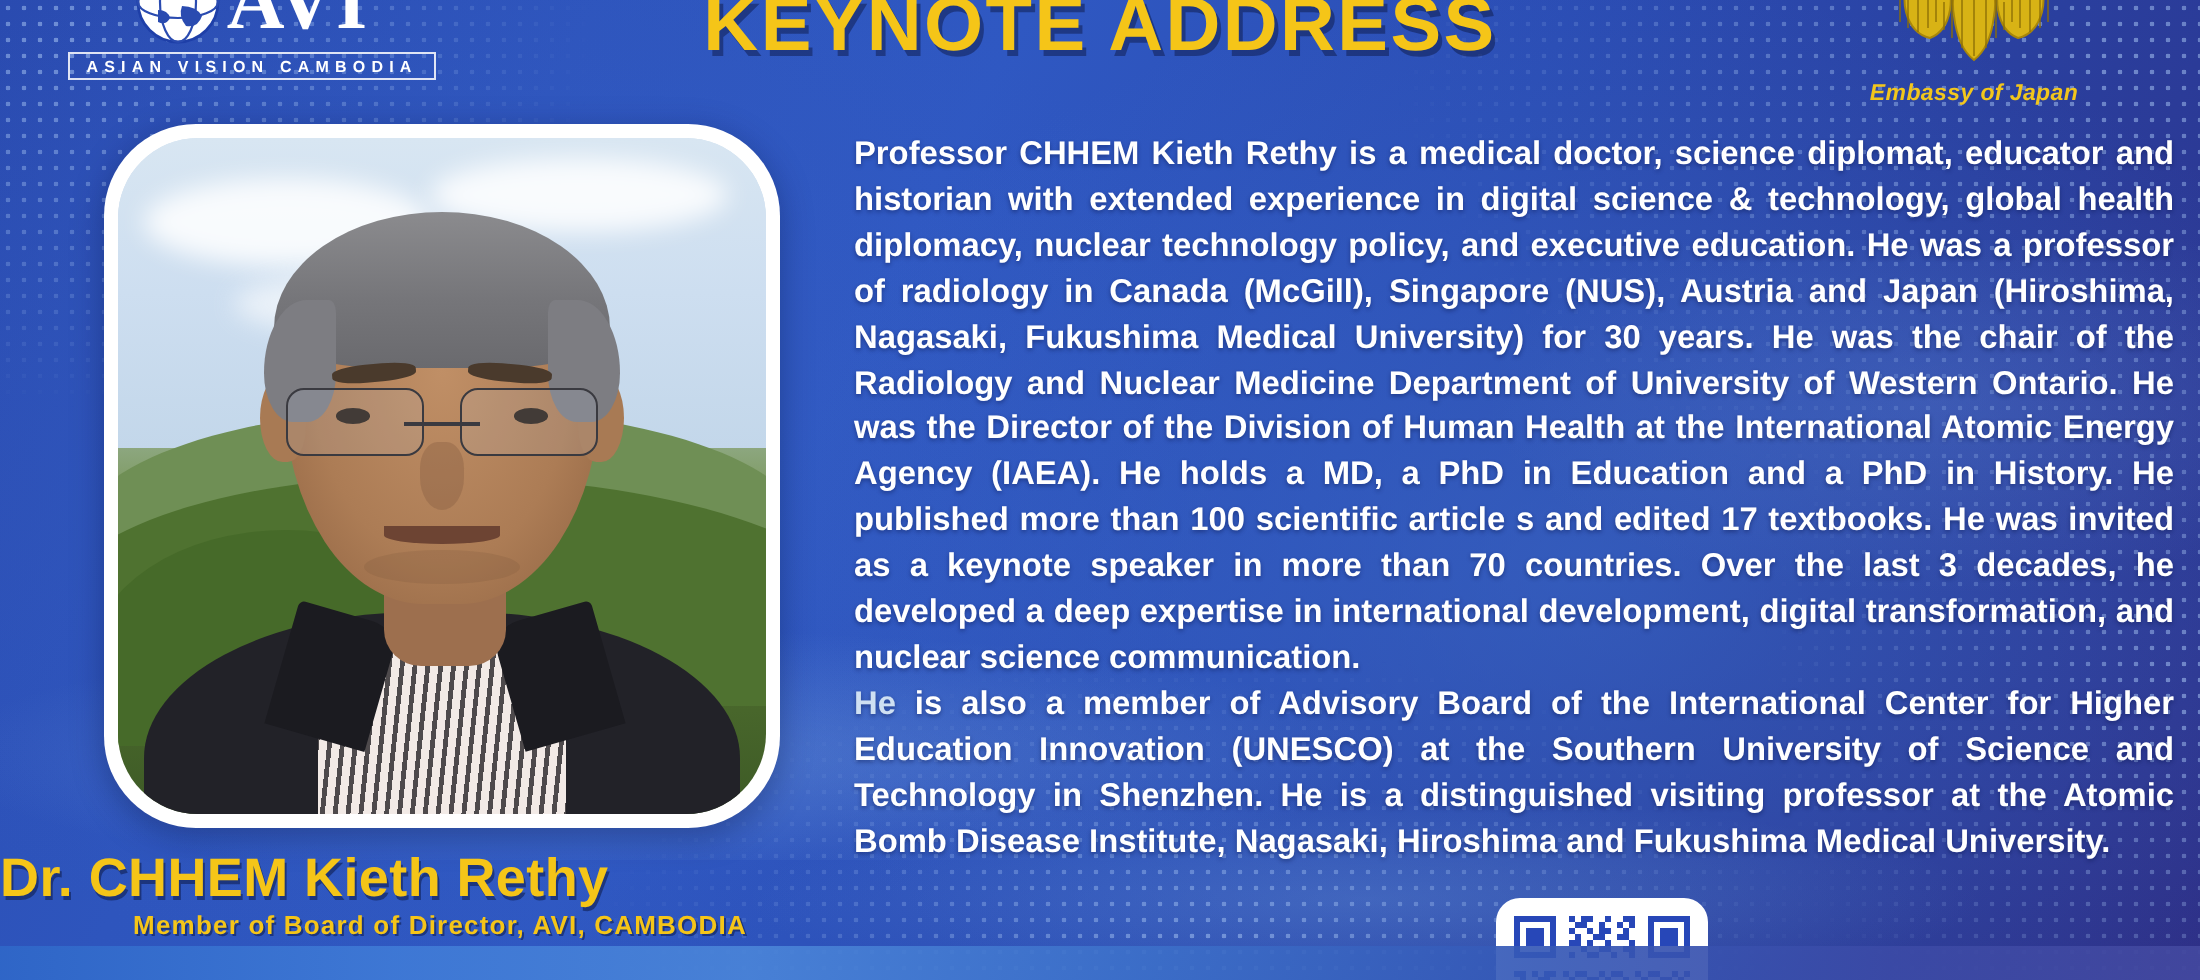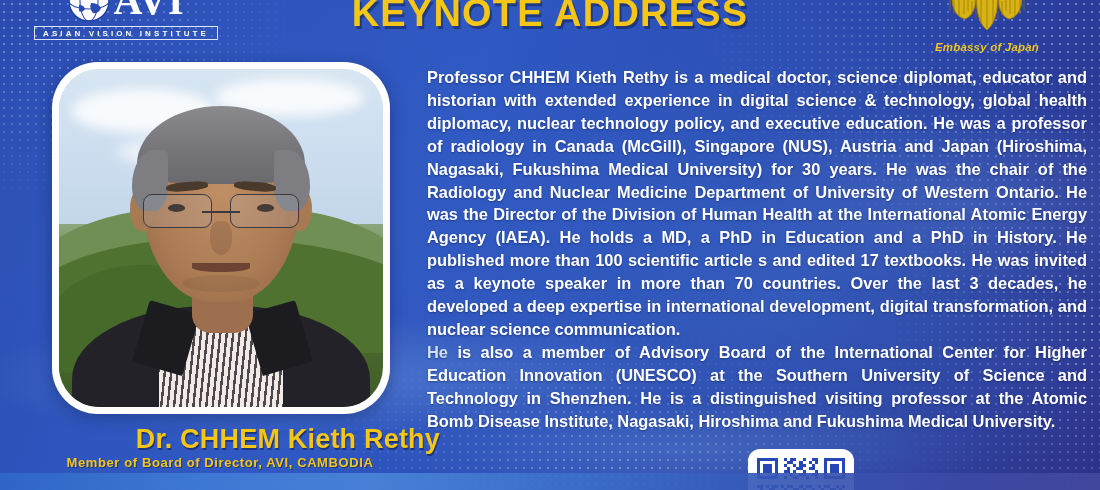--- a/index.html
+++ b/index.html
@@ -161,21 +161,21 @@
   .p-nose{ position:absolute; left:46.5%; top:45%; width:7%; height:10%;
     background:rgba(130,90,62,.35); border-radius:40% 40% 50% 50%; }
   .p-mouth{ position:absolute; left:41%; top:57.5%; width:18%; height:2.6%;
     background:#6d4433; border-radius:0 0 60% 60%; }
   .p-chin{ position:absolute; left:38%; top:61%; width:24%; height:5%;
     background:rgba(125,88,60,.22); border-radius:50%; }
 
   
   #name{
     position:absolute; left:0; top:424px; width:440px;
-    text-align:right;
+    text-align:left;
     font-size:27px; font-weight:700; color:#f5c518;
     letter-spacing:.2px;
     text-shadow:1px 2px 0 rgba(10,20,60,.5);
   }
   #role{
     position:absolute; left:0; top:455px; width:440px;
     text-align:center;
     font-size:13px; font-weight:700; color:#f5c518;
     letter-spacing:.6px;
     text-shadow:1px 1px 0 rgba(10,20,60,.5);
@@ -229,21 +229,21 @@
         <circle cx="22" cy="22" r="20" fill="none" stroke="#1e3fa8" stroke-width="1.4"></circle>
         <ellipse cx="22" cy="22" rx="20" ry="8" fill="none" stroke="#2a4bb0" stroke-width="1.1"></ellipse>
         <ellipse cx="22" cy="22" rx="9" ry="20" fill="none" stroke="#2a4bb0" stroke-width="1.1"></ellipse>
         <path d="M10 13 Q15 9 20 12 Q23 15 20 19 Q15 22 12 19 Z" fill="#2a4bb0"></path>
         <path d="M24 10 Q31 11 33 16 Q31 20 26 18 Q23 14 24 10 Z" fill="#2a4bb0"></path>
         <path d="M24 24 Q31 24 34 29 Q32 35 26 34 Q22 29 24 24 Z" fill="#2a4bb0"></path>
         <path d="M12 26 Q17 26 18 30 Q16 34 12 32 Z" fill="#2a4bb0"></path>
       </svg>
       <span id="avi-word">AVI</span>
     </div>
-    <div id="avi-sub">ASIAN VISION INSTITUTE</div>
+    <div id="avi-sub">ASIAN VISION CAMBODIA</div>
   </div>
 
   <div id="embassy">
     <svg id="embassy-crest" viewBox="0 0 88 66">
       <g fill="#d8b315" stroke="#a8860a" stroke-width="1">
         <path d="M16 10 q-9 10 -6 22 q3 11 12 13 q8 -3 10 -14 q2 -12 -6 -21 q-5 -4 -10 0 Z"></path>
         <path d="M72 10 q9 10 6 22 q-3 11 -12 13 q-8 -3 -10 -14 q-2 -12 6 -21 q5 -4 10 0 Z"></path>
         <path d="M44 6 q-13 12 -10 28 q2 16 10 22 q8 -6 10 -22 q3 -16 -10 -28 Z"></path>
       </g>
       <g stroke="#8d6f05" stroke-width=".8" fill="none" opacity=".85">

